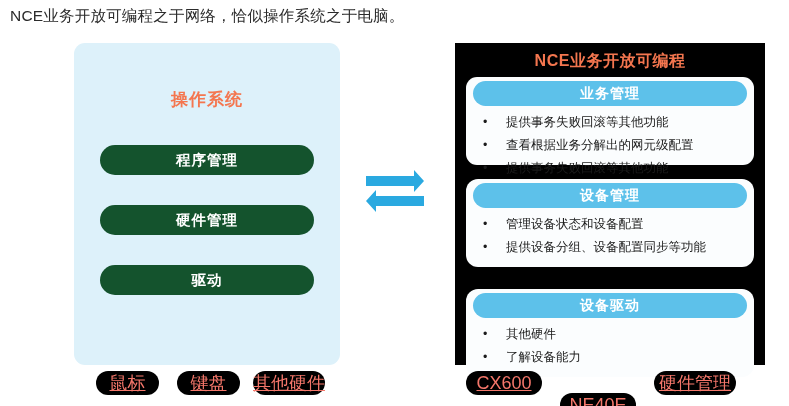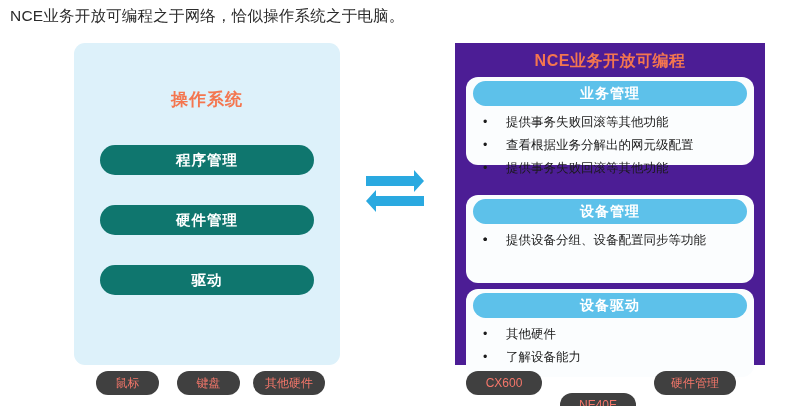--- a/index.html
+++ b/index.html
@@ -47,21 +47,21 @@
     color: #f4764f;
     letter-spacing: 1px;
   }
   .os-pill {
     position: absolute;
     left: 26px;
     width: 214px;
     height: 30px;
     line-height: 30px;
     border-radius: 15px;
-    background: #0f766e;
+    background: #14532d;
     color: #ffffff;
     font-size: 14.5px;
     font-weight: bold;
     text-align: center;
     letter-spacing: 1px;
   }
   .os-pill.p1 { top: 102px; }
   .os-pill.p2 { top: 162px; }
   .os-pill.p3 { top: 222px; }
 
@@ -74,43 +74,43 @@
     height: 52px;
   }
 
   
   .right-panel {
     position: absolute;
     left: 455px;
     top: 43px;
     width: 310px;
     height: 322px;
-    background: #4c1d95;
+    background: #000000;
   }
   .right-heading {
     position: absolute;
     left: 0;
     top: 8px;
     width: 100%;
     text-align: center;
     font-size: 16px;
     font-weight: bold;
     color: #f4764f;
     letter-spacing: 0.5px;
   }
   .card {
     position: absolute;
     left: 11px;
     width: 288px;
     background: #fbfdfe;
     border-radius: 12px;
     box-sizing: border-box;
   }
-  .card.c1 { top: 34px; height: 88px; }
-  .card.c2 { top: 152px; height: 88px; }
+  .card.c1 { top: 34px; height: 88px; border-radius: 11px; }
+  .card.c2 { top: 136px; height: 88px; }
   .card.c3 { top: 246px; height: 88px; }
 
   .card-header {
     position: absolute;
     left: 7px;
     top: 4px;
     width: 274px;
     height: 25px;
     line-height: 25px;
     border-radius: 13px;
@@ -146,24 +146,25 @@
     line-height: 23px;
     color: #1b1b1b;
   }
 
   
   .pink-pill {
     position: absolute;
     height: 24px;
     line-height: 24px;
     border-radius: 12px;
-    background: #404040;
+    background: #000000;
     color: #f4766a;
-    font-size: 12px;
-    text-align: center;
+    font-size: 18px;
+    text-align: center;
+    text-decoration: underline;
   }
   .pink-pill.l1 { left: 96px;  top: 371px; width: 63px; }
   .pink-pill.l2 { left: 177px; top: 371px; width: 63px; }
   .pink-pill.l3 { left: 253px; top: 371px; width: 72px; }
   .pink-pill.r1 { left: 466px; top: 371px; width: 76px; }
   .pink-pill.r2 { left: 560px; top: 393px; width: 76px; }
   .pink-pill.r3 { left: 654px; top: 371px; width: 82px; }
 </style>
 </head>
 <body>
@@ -192,21 +193,21 @@
     <ul class="bullet-list">
       <li class="bullet-item"><span class="dot">•</span><span>提供事务失败回滚等其他功能</span></li>
       <li class="bullet-item"><span class="dot">•</span><span>查看根据业务分解出的网元级配置</span></li>
       <li class="bullet-item"><span class="dot">•</span><span>提供事务失败回滚等其他功能</span></li>
     </ul>
   </div>
 
   <div class="card c2">
     <div class="card-header">设备管理</div>
     <ul class="bullet-list">
-      <li class="bullet-item"><span class="dot">•</span></li>
+      <li class="bullet-item"><span class="dot">•</span><span>管理设备状态和设备配置</span></li>
       <li class="bullet-item"><span class="dot">•</span><span>提供设备分组、设备配置同步等功能</span></li>
     </ul>
   </div>
 
   <div class="card c3">
     <div class="card-header">设备驱动</div>
     <ul class="bullet-list">
       <li class="bullet-item"><span class="dot">•</span><span>其他硬件</span></li>
       <li class="bullet-item"><span class="dot">•</span><span>了解设备能力</span></li>
     </ul>

